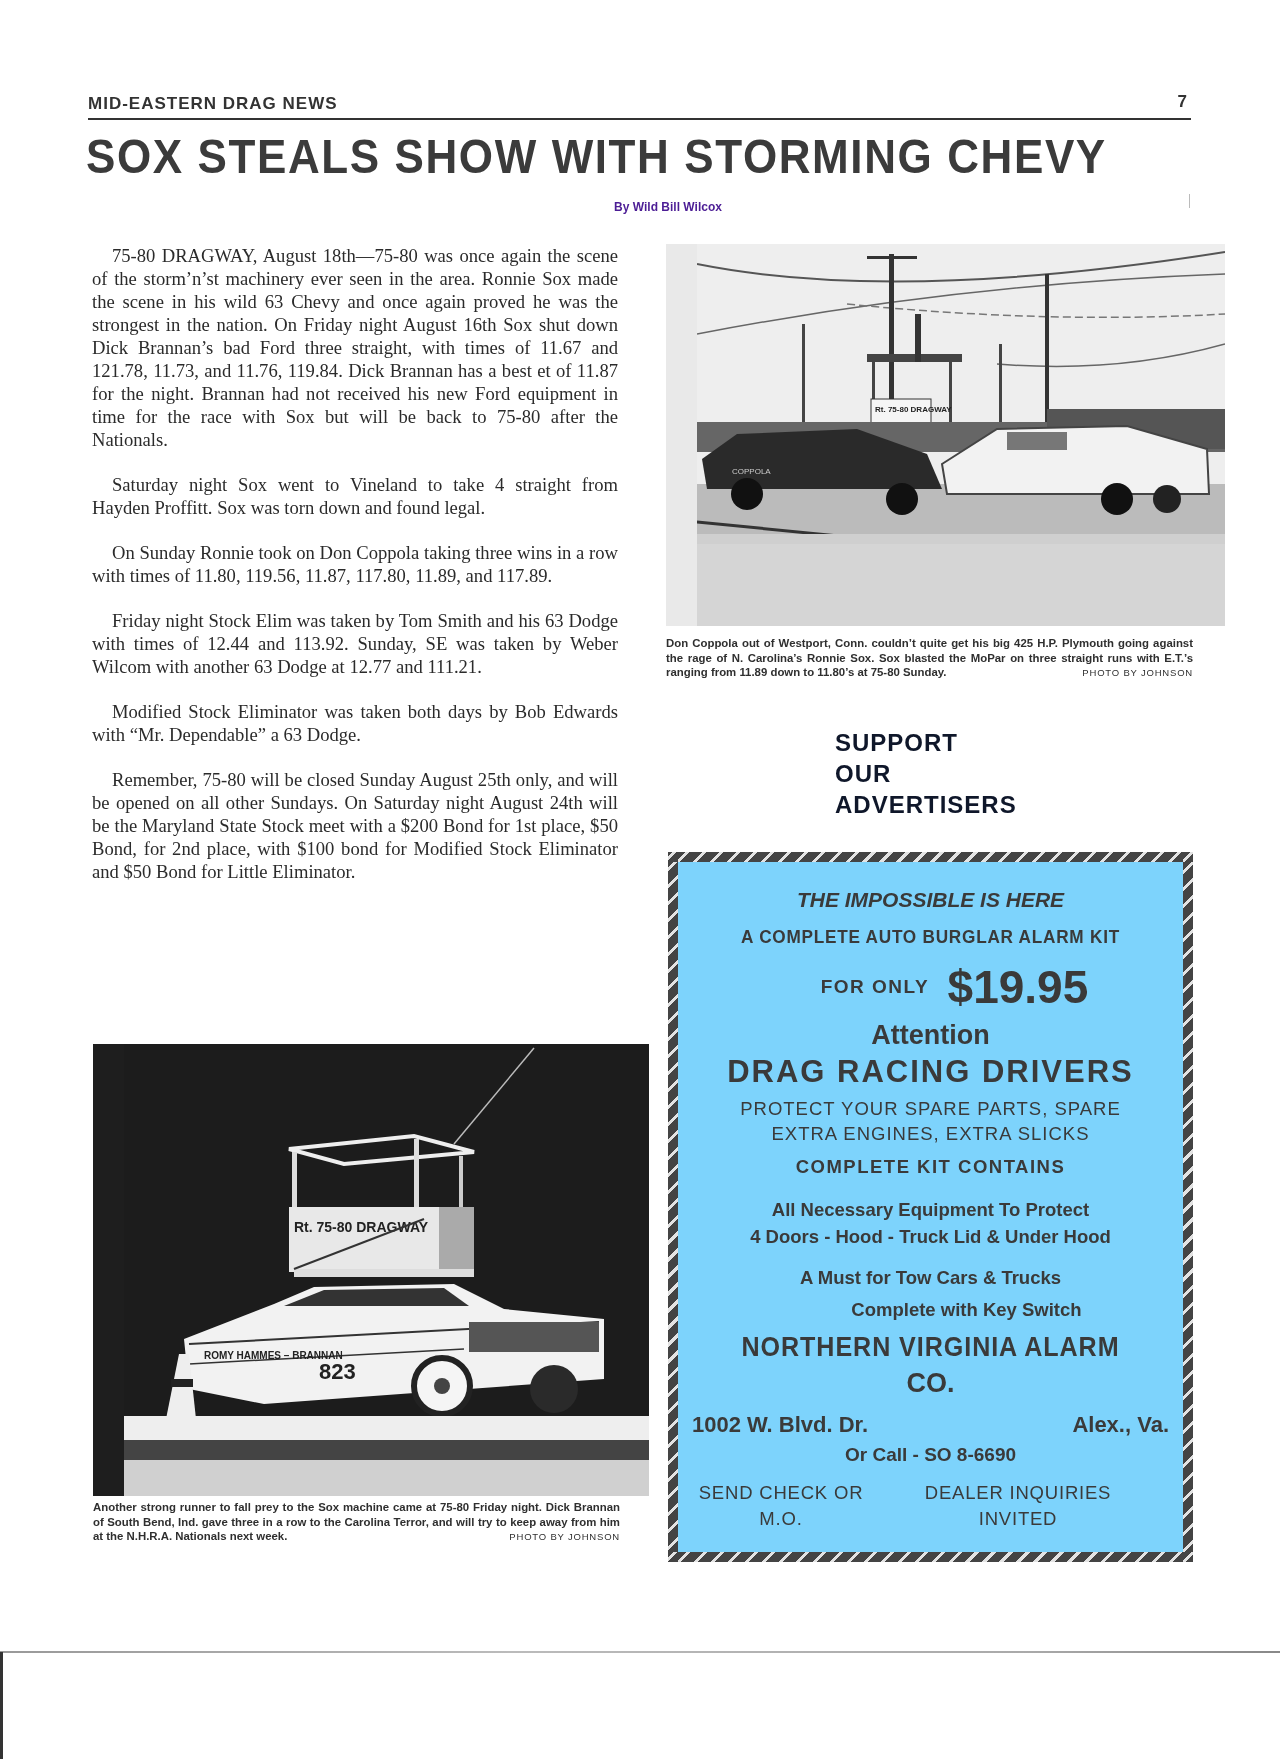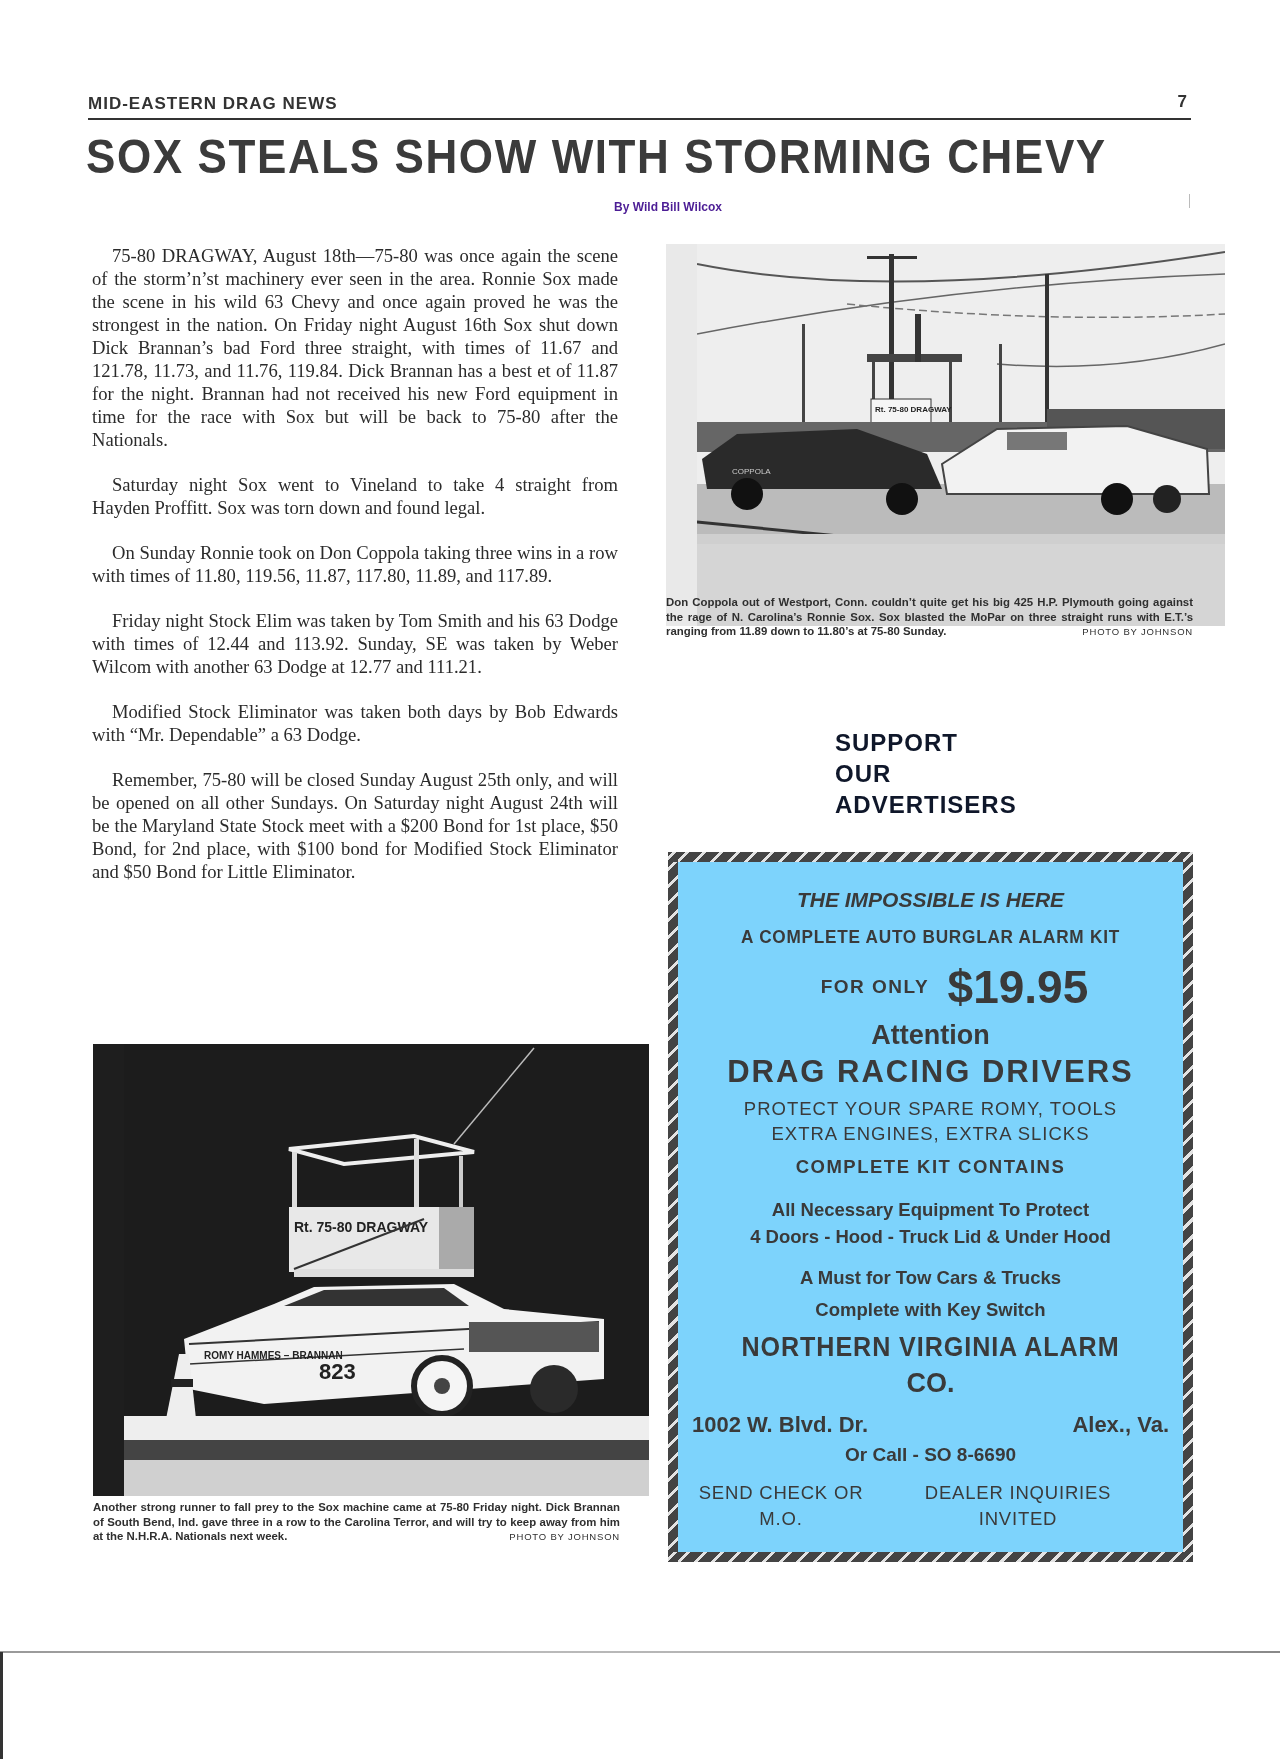--- a/index.html
+++ b/index.html
@@ -65,21 +65,21 @@
     .ad .price-row .for { font-size: 19px; font-weight: bold; letter-spacing: 1.5px; vertical-align: middle; }
     .ad .price-row .price { font-size: 46px; font-weight: bold; vertical-align: middle; margin-left: 14px; }
     .ad .attention { top: 158px; font-size: 27px; font-weight: bold; }
     .ad .drivers { top: 192px; font-size: 31px; font-weight: bold; letter-spacing: 2px; }
     .ad .protect1 { top: 236px; font-size: 18.5px; letter-spacing: 1px; }
     .ad .protect2 { top: 261px; font-size: 18.5px; letter-spacing: 1px; }
     .ad .contains { top: 294px; font-size: 18.5px; font-weight: bold; letter-spacing: 1.5px; }
     .ad .equip1 { top: 337px; font-size: 18.5px; font-weight: bold; }
     .ad .equip2 { top: 364px; font-size: 18.5px; font-weight: bold; }
     .ad .tow { top: 405px; font-size: 18.5px; font-weight: bold; }
-    .ad .key { top: 437px; font-size: 18.5px; font-weight: bold; }
+    .ad .key { top: 437px; font-size: 18.5px; font-weight: bold; margin-left: 36px; }
     .ad .company { top: 470px; font-size: 27px; font-weight: bold; letter-spacing: 1px; transform: scaleX(0.93); }
     .ad .co { top: 506px; font-size: 27px; font-weight: bold; }
     .ad .addr { top: 550px; font-size: 22px; font-weight: bold; }
     .ad .addr .left { position: absolute; left: 14px; }
     .ad .addr .right { position: absolute; right: 14px; }
     .ad .phone { top: 582px; font-size: 19px; font-weight: bold; }
     .ad .send { top: 618px; left: 18px; width: 170px; font-size: 18.5px; line-height: 26px; letter-spacing: 0.8px; white-space: normal; }
     .ad .dealer { top: 618px; left: 220px; width: 240px; font-size: 18.5px; line-height: 26px; letter-spacing: 0.8px; white-space: normal; }
     .bottom-rule { position: absolute; left: 0; top: 1651px; width: 1280px; height: 2px; background: linear-gradient(90deg,#999,#bbb 40%,#aaa 80%,#888); }
     .left-edge { position: absolute; left: 0; top: 1652px; width: 3px; height: 107px; background: #333; }
@@ -141,41 +141,41 @@
     <circle cx="50" cy="250" r="16" fill="#111"></circle>
     <circle cx="205" cy="255" r="16" fill="#111"></circle>
     <text x="35" y="230" font-size="8" font-family="Liberation Sans, sans-serif" fill="#ccc">COPPOLA</text>
 
     <path d="M245 220 L300 185 L430 182 L510 205 L512 250 L250 250 Z" fill="#f2f2f2" stroke="#444" stroke-width="2"></path>
     <circle cx="420" cy="255" r="16" fill="#111"></circle>
     <circle cx="470" cy="255" r="14" fill="#222"></circle>
     <rect x="310" y="188" width="60" height="18" fill="#777"></rect>
   </svg>
 </div>
-<div class="caption" style="left:666px;top:595px;width:527px;">
+<div class="caption" style="left:666px;top:636px;width:527px;">
   <span>Don Coppola out of Westport, Conn. couldn’t quite get his big 425 H.P. Plymouth going against the rage of N. Carolina’s Ronnie Sox. Sox blasted the MoPar on three straight runs with E.T.’s ranging from 11.89 down to 11.80’s at 75-80 Sunday.</span>
   <span class="credit">PHOTO BY JOHNSON</span>
 </div>
 
 <div class="support">
   <div>SUPPORT</div>
   <div>OUR</div>
   <div>ADVERTISERS</div>
 </div>
 
 <div class="ad">
   <div class="line tagline">THE IMPOSSIBLE IS HERE</div>
   <div class="line kit">A COMPLETE AUTO BURGLAR ALARM KIT</div>
   <div class="line price-row">
     <span class="for">FOR ONLY</span>
     <span class="price">$19.95</span>
   </div>
   <div class="line attention">Attention</div>
   <div class="line drivers">DRAG RACING DRIVERS</div>
-  <div class="line protect1">PROTECT YOUR SPARE ROMY, TOOLS</div>
+  <div class="line protect1">PROTECT YOUR SPARE PARTS, SPARE</div>
   <div class="line protect2">EXTRA ENGINES, EXTRA SLICKS</div>
   <div class="line contains">COMPLETE KIT CONTAINS</div>
   <div class="line equip1">All Necessary Equipment To Protect</div>
   <div class="line equip2">4 Doors - Hood - Truck Lid &amp; Under Hood</div>
   <div class="line tow">A Must for Tow Cars &amp; Trucks</div>
   <div class="line key">Complete with Key Switch</div>
   <div class="line company">NORTHERN VIRGINIA ALARM</div>
   <div class="line co">CO.</div>
   <div class="line addr">
     <span class="left">1002 W. Blvd. Dr.</span>

